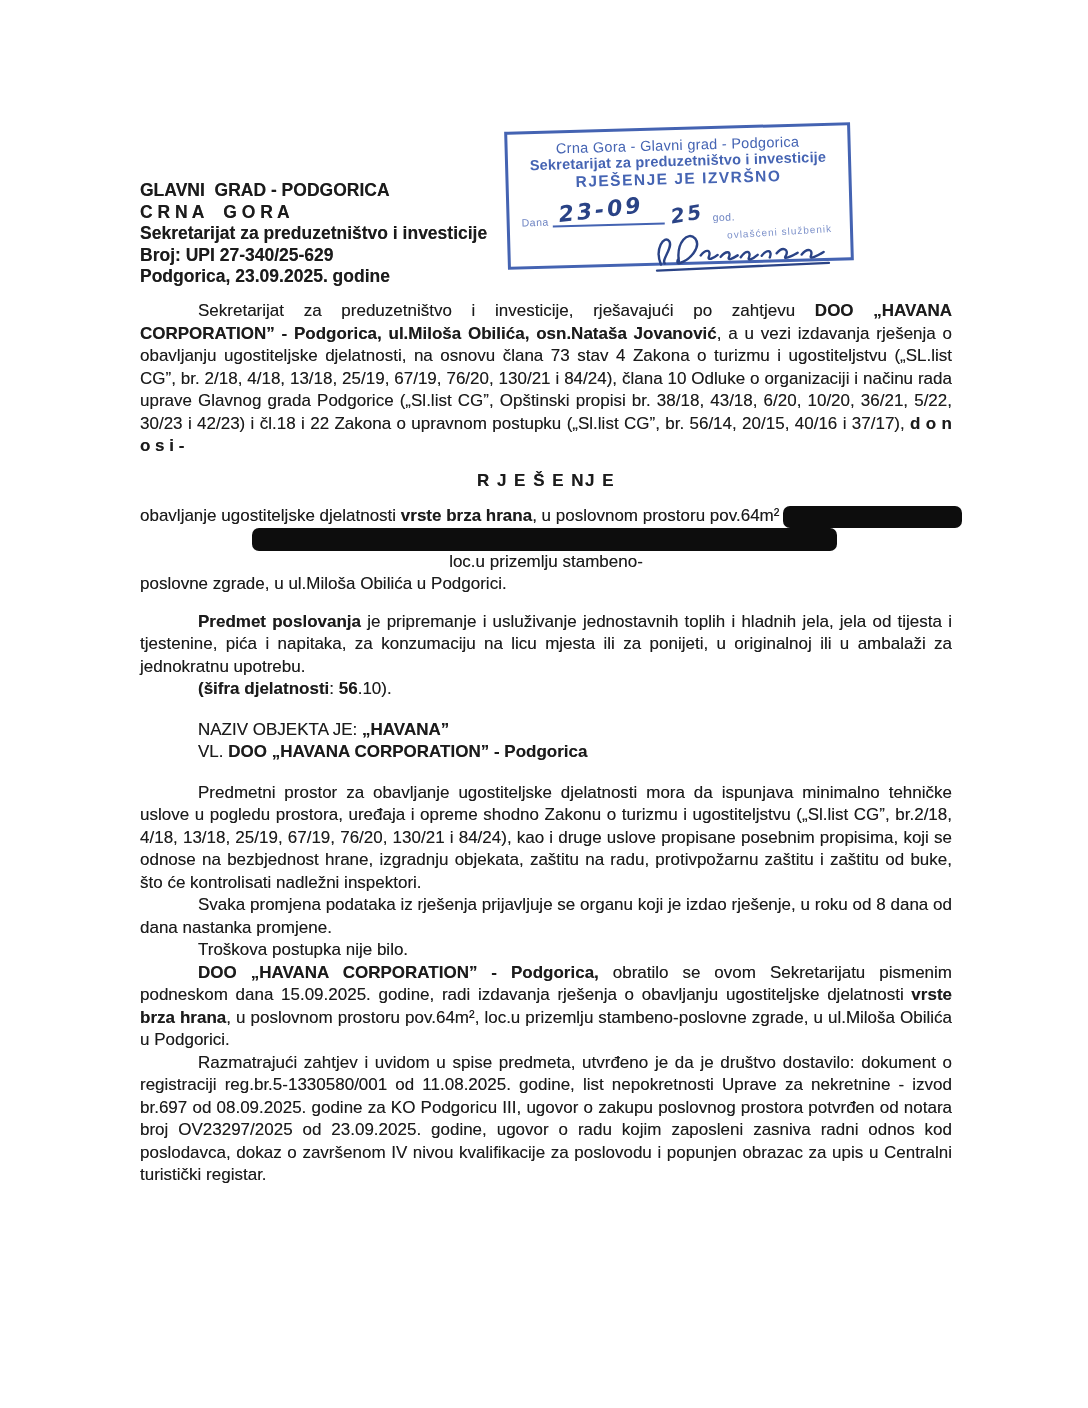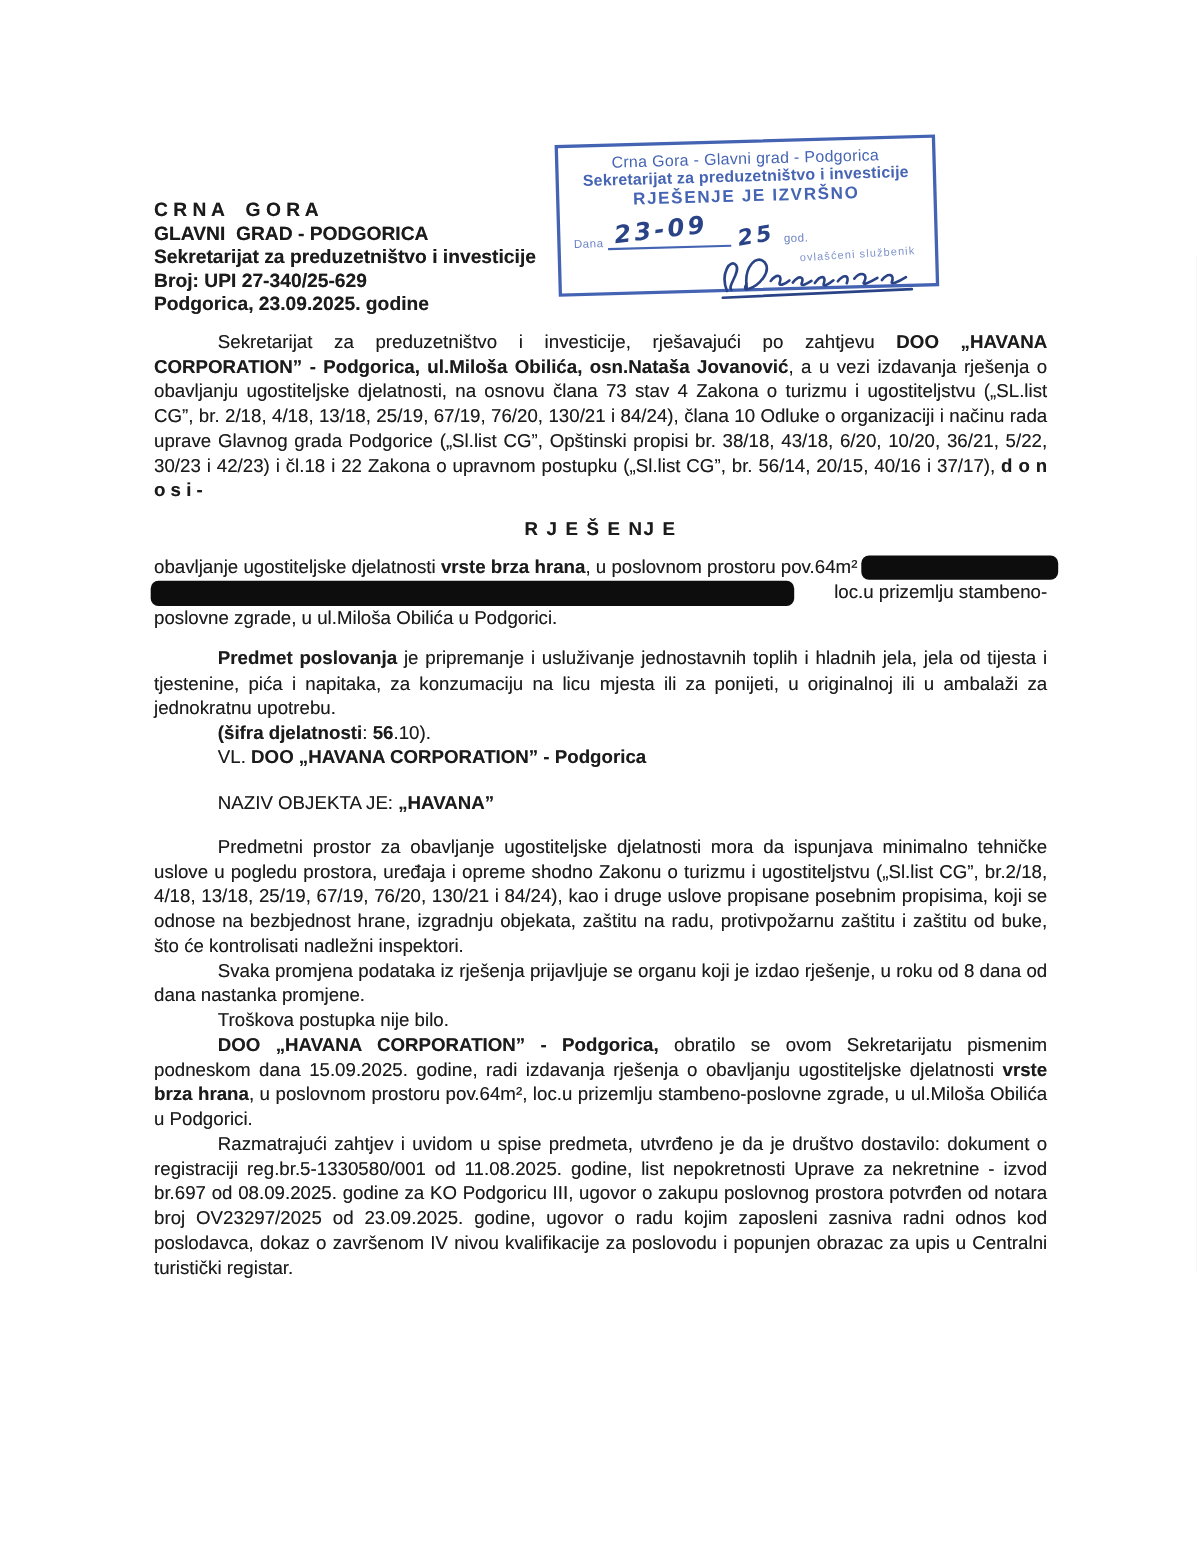--- a/index.html
+++ b/index.html
@@ -82,34 +82,34 @@
 
   
   .op-line1 {
     text-indent:58px; font-weight:bold;
     text-align:justify; text-align-last:justify;
   }
   .redact {
     display:inline-block; height:21px;
     background:#0d0d0d; border-radius:7px;
   }
-  .op-line2 { display:flex; align-items:flex-start; }
+  .op-line2 { display:flex; align-items:flex-end; }
   .op-line2 .text { white-space:nowrap; }
   .op-line2 .redact { flex:1; margin-left:4px; margin-right:-10px; height:22px; }
-  .op-line3 { display:flex; align-items:center; justify-content:space-between; }
+  .op-line3 { display:flex; align-items:center; justify-content:space-between;flex-direction:column; }
   .op-line3 .redact { width:585px; margin-left:-3px; height:23px; }
 </style>
 </head>
 <body>
 
 <div class="page">
 
   <div class="letterhead">
+    <div class="pre">GLAVNI  GRAD - PODGORICA</div>
     <div class="pre">C R N A    G O R A</div>
-    <div class="pre">GLAVNI  GRAD - PODGORICA</div>
     <div>Sekretarijat za preduzetništvo i investicije</div>
     <div>Broj: UPI 27-340/25-629</div>
     <div>Podgorica, 23.09.2025. godine</div>
   </div>
 
   <div class="stamp">
     <div class="stamp-line1">Crna Gora - Glavni grad - Podgorica</div>
     <div class="stamp-line2">Sekretarijat za preduzetništvo i investicije</div>
     <div class="stamp-line3">RJEŠENJE JE IZVRŠNO</div>
     <div class="stamp-date-row">
@@ -152,22 +152,22 @@
       <div class="op-line3">
         <span class="redact"></span>
         <span class="text"><span>loc.u prizemlju stambeno-</span></span>
       </div>
       <div><span>poslovne zgrade, u ul.Miloša Obilića u Podgorici.</span></div>
     </div>
 
     <p class="indent mt-para"><b>Predmet poslovanja</b><span> je pripremanje i usluživanje jednostavnih toplih i hladnih jela, jela od tijesta i tjestenine, pića i napitaka, za konzumaciju na licu mjesta ili za ponijeti, u originalnoj ili u ambalaži za jednokratnu upotrebu.</span></p>
     <p class="indent"><b>(šifra djelatnosti</b><span>: </span><b>56</b><span>.10).</span></p>
 
+    <p class="indent mt-block"><span>NAZIV OBJEKTA JE: </span><b>„HAVANA”</b></p>
     <p class="indent"><span>VL. </span><b>DOO „HAVANA CORPORATION” - Podgorica</b></p>
-    <p class="indent mt-block"><span>NAZIV OBJEKTA JE: </span><b>„HAVANA”</b></p>
 
     <p class="indent mt-block"><span>Predmetni prostor za obavljanje ugostiteljske djelatnosti mora da ispunjava minimalno tehničke uslove u pogledu prostora, uređaja i opreme shodno Zakonu o turizmu i ugostiteljstvu („Sl.list CG”, br.2/18, 4/18, 13/18, 25/19, 67/19, 76/20, 130/21 i 84/24), kao i druge uslove propisane posebnim propisima, koji se odnose na bezbjednost hrane, izgradnju objekata, zaštitu na radu, protivpožarnu zaštitu i zaštitu od buke, što će kontrolisati nadležni inspektori.</span></p>
     <p class="indent"><span>Svaka promjena podataka iz rješenja prijavljuje se organu koji je izdao rješenje, u roku od 8 dana od dana nastanka promjene.</span></p>
     <p class="indent"><span>Troškova postupka nije bilo.</span></p>
 
 
     <p class="indent"><b>DOO „HAVANA CORPORATION” - Podgorica,</b><span> obratilo se ovom Sekretarijatu pismenim podneskom dana 15.09.2025. godine, radi izdavanja rješenja o obavljanju ugostiteljske djelatnosti </span><b>vrste brza hrana</b><span>, u poslovnom prostoru pov.64m², loc.u prizemlju stambeno-poslovne zgrade, u ul.Miloša Obilića u Podgorici.</span></p>
     <p class="indent"><span>Razmatrajući zahtjev i uvidom u spise predmeta, utvrđeno je da je društvo dostavilo: dokument o registraciji reg.br.5-1330580/001 od 11.08.2025. godine, list nepokretnosti Uprave za nekretnine - izvod br.697 od 08.09.2025. godine za KO Podgoricu III, ugovor o zakupu poslovnog prostora potvrđen od notara broj OV23297/2025 od 23.09.2025. godine, ugovor o radu kojim zaposleni zasniva radni odnos kod poslodavca, dokaz o završenom IV nivou kvalifikacije za poslovodu i popunjen obrazac za upis u Centralni turistički registar.</span></p>
 
   </div>

